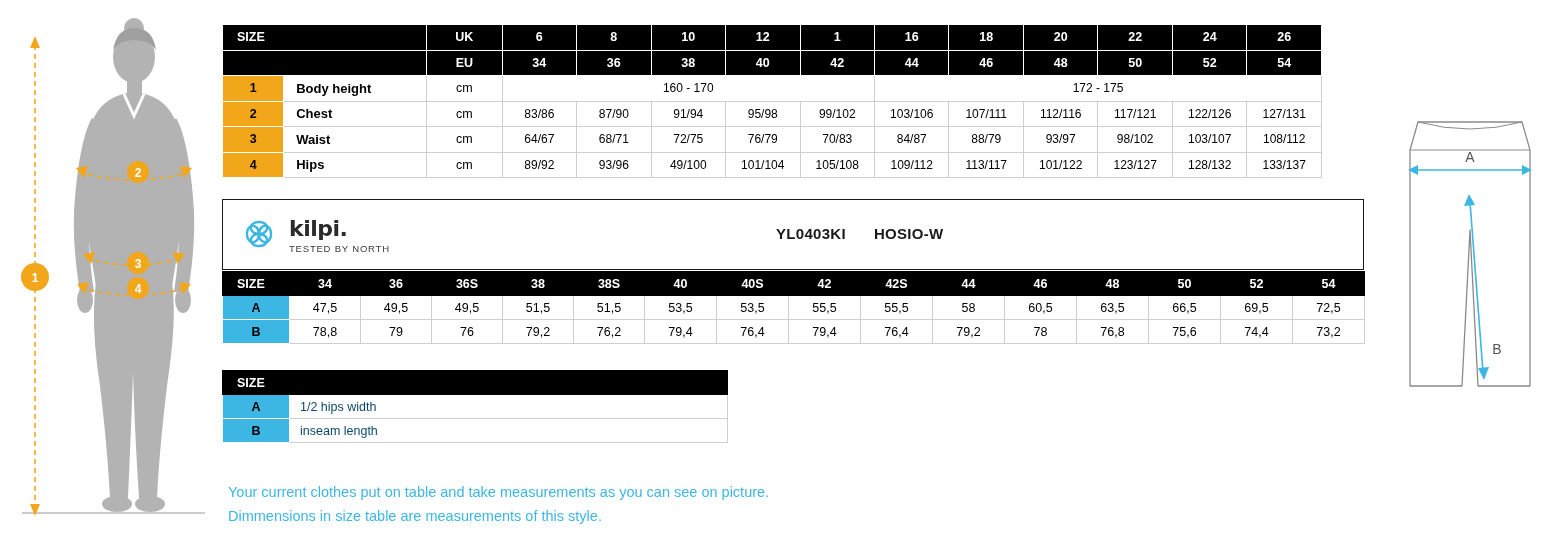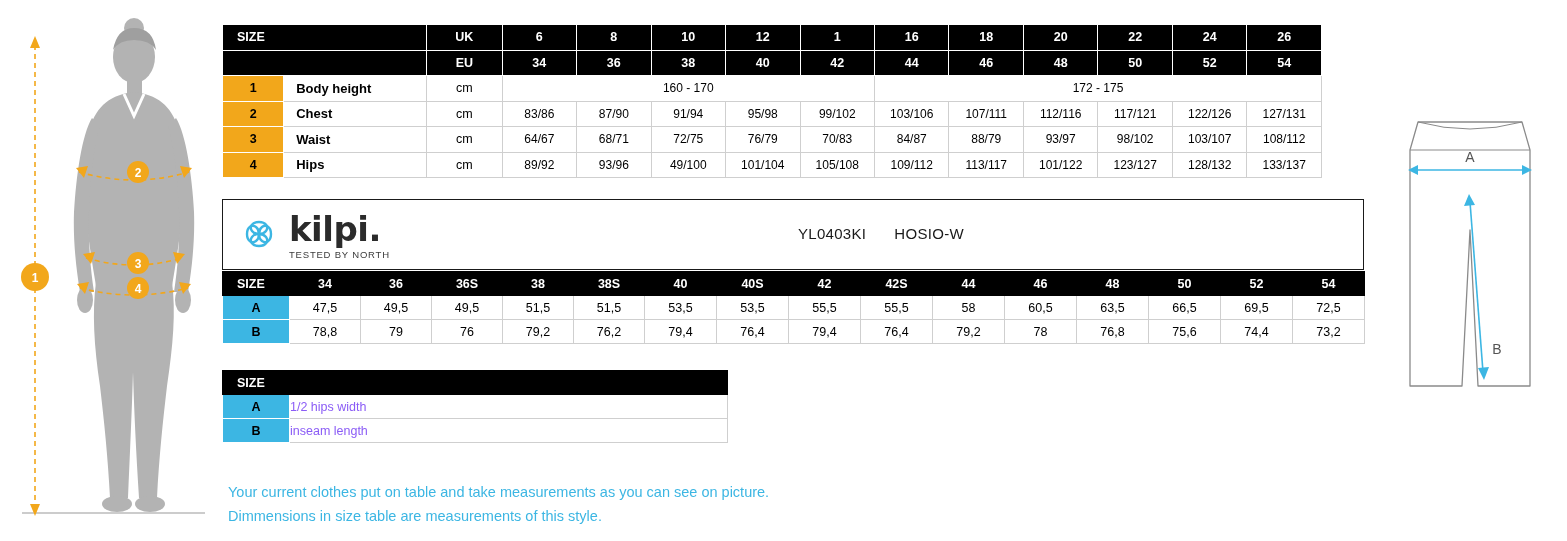--- a/index.html
+++ b/index.html
@@ -75,42 +75,43 @@
   }
   .logo-wrap {
     position: absolute;
     left: 14px;
     top: 12px;
     display: flex;
     align-items: center;
     gap: 8px;
   }
   .logo-text {
-    font-size: 34px;
+    font-size: 22px;
     letter-spacing: -0.5px;
     color: #2b2b2b;
     font-family: "DejaVu Sans", sans-serif;
     font-weight: bold;
     line-height: 1;
   }
   .logo-sub {
     font-size: 9.5px;
     letter-spacing: 0.8px;
     color: #3b3b3b;
     margin-top: 3px;
   }
   .code-wrap {
     position: absolute;
-    left: 575px;
+    left: 553px;
     top: 25px;
     display: flex;
     gap: 28px;
     font-size: 15px;
     color: #1a1a1a;
     letter-spacing: 0.3px;
+    font-weight: bold;
   }
 
   
   .t2 {
     position: absolute;
     left: 222px;
     top: 271px;
     width: 1142px;
     font-size: 12.5px;
   }
@@ -124,21 +125,21 @@
     position: absolute;
     left: 222px;
     top: 370px;
     width: 505px;
     font-size: 12.5px;
   }
   .t3 td { height: 23px; border: 1px solid #cfcfcf; }
   .t3 .hdr-left { background:#000000; color:#ffffff; font-weight:bold; text-align:left; padding-left:14px; border:1px solid #000; }
   .t3 .hdr-blank { background:#000000; border:1px solid #000; }
   .t3 .ab { background: #3cb6e3; color:#000; font-weight: bold; border:1px solid #ffffff; }
-  .t3 .legend-txt { text-align: left; color:#8b5cf6; }
+  .t3 .legend-txt { text-align: left; padding-left: 10px; color:#0c4a6e; }
 
   
   .notes {
     position: absolute;
     left: 228px;
     top: 468px;
     color: #3cb6e3;
     font-size: 14.5px;
     line-height: 24px;
     margin-top: 12px;

